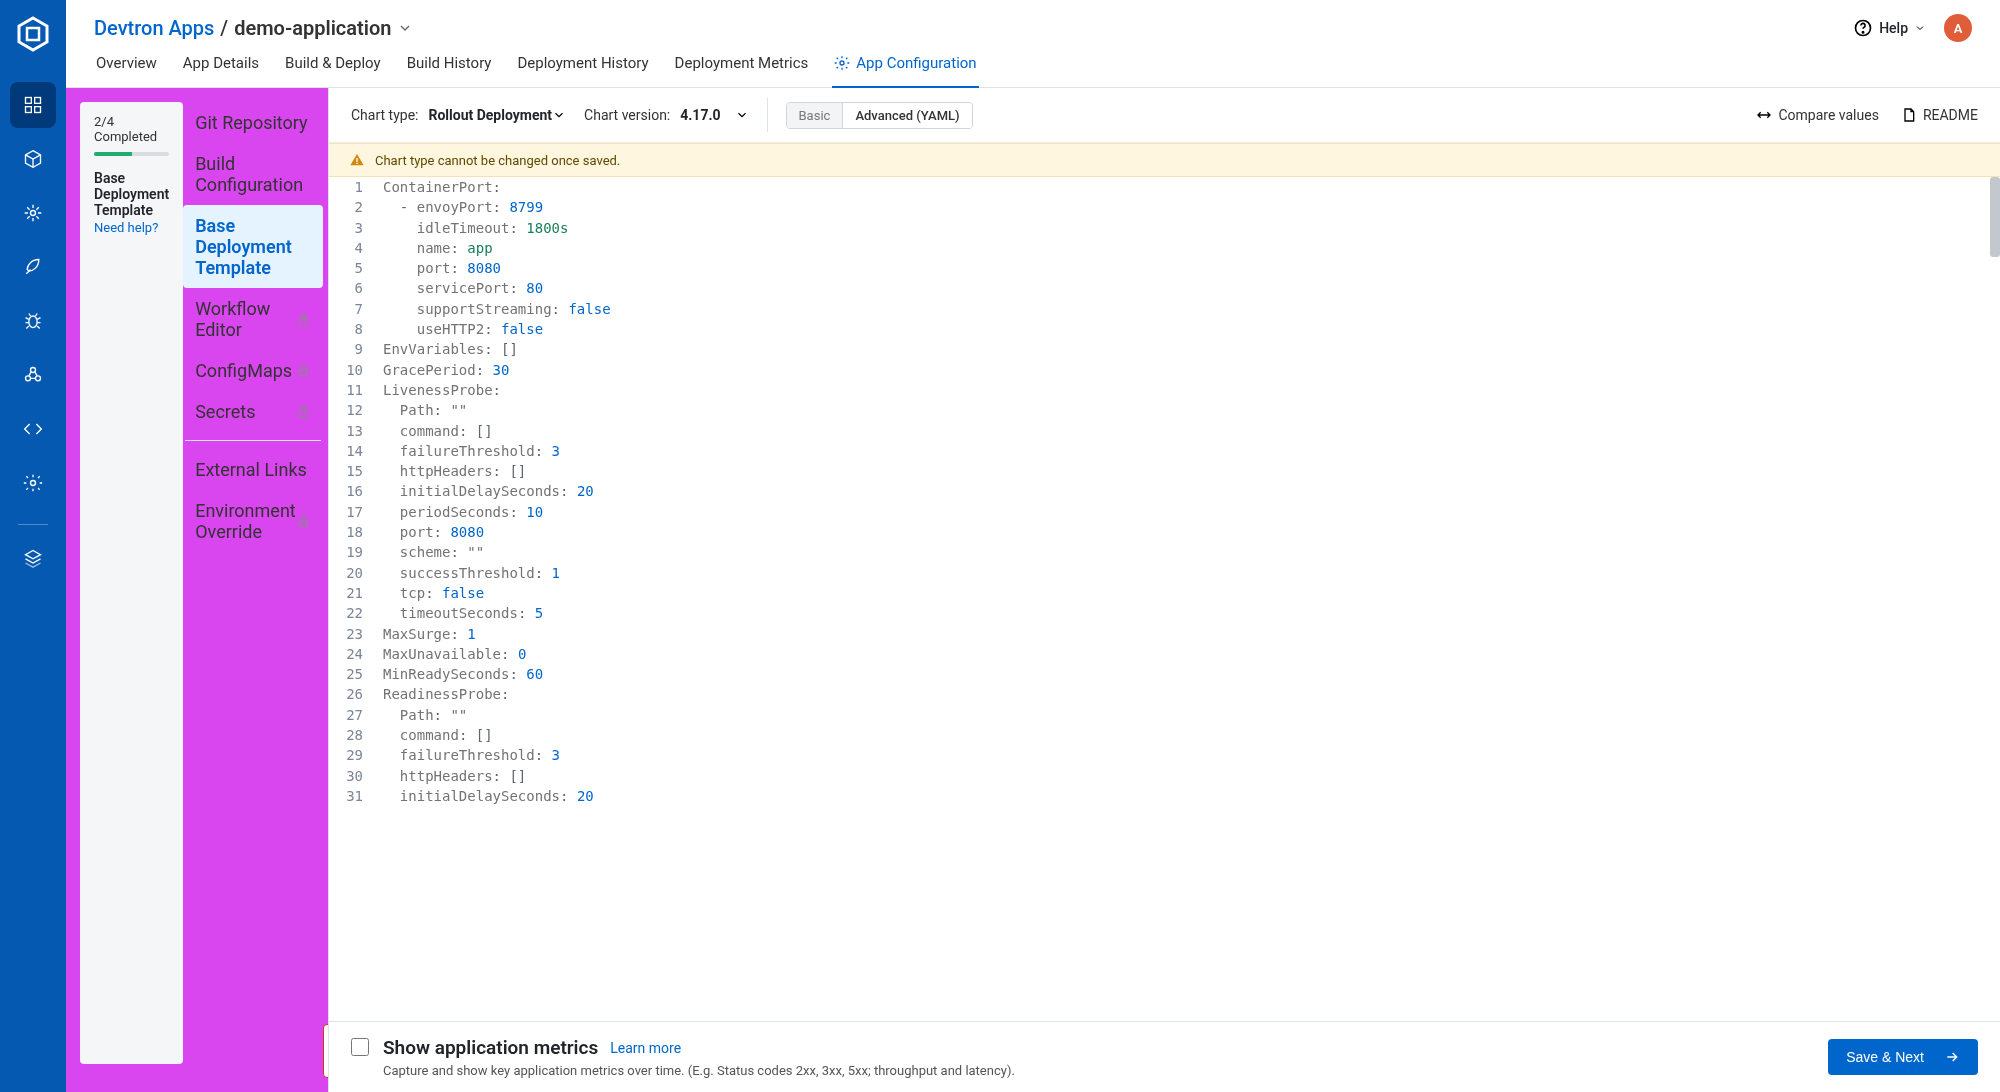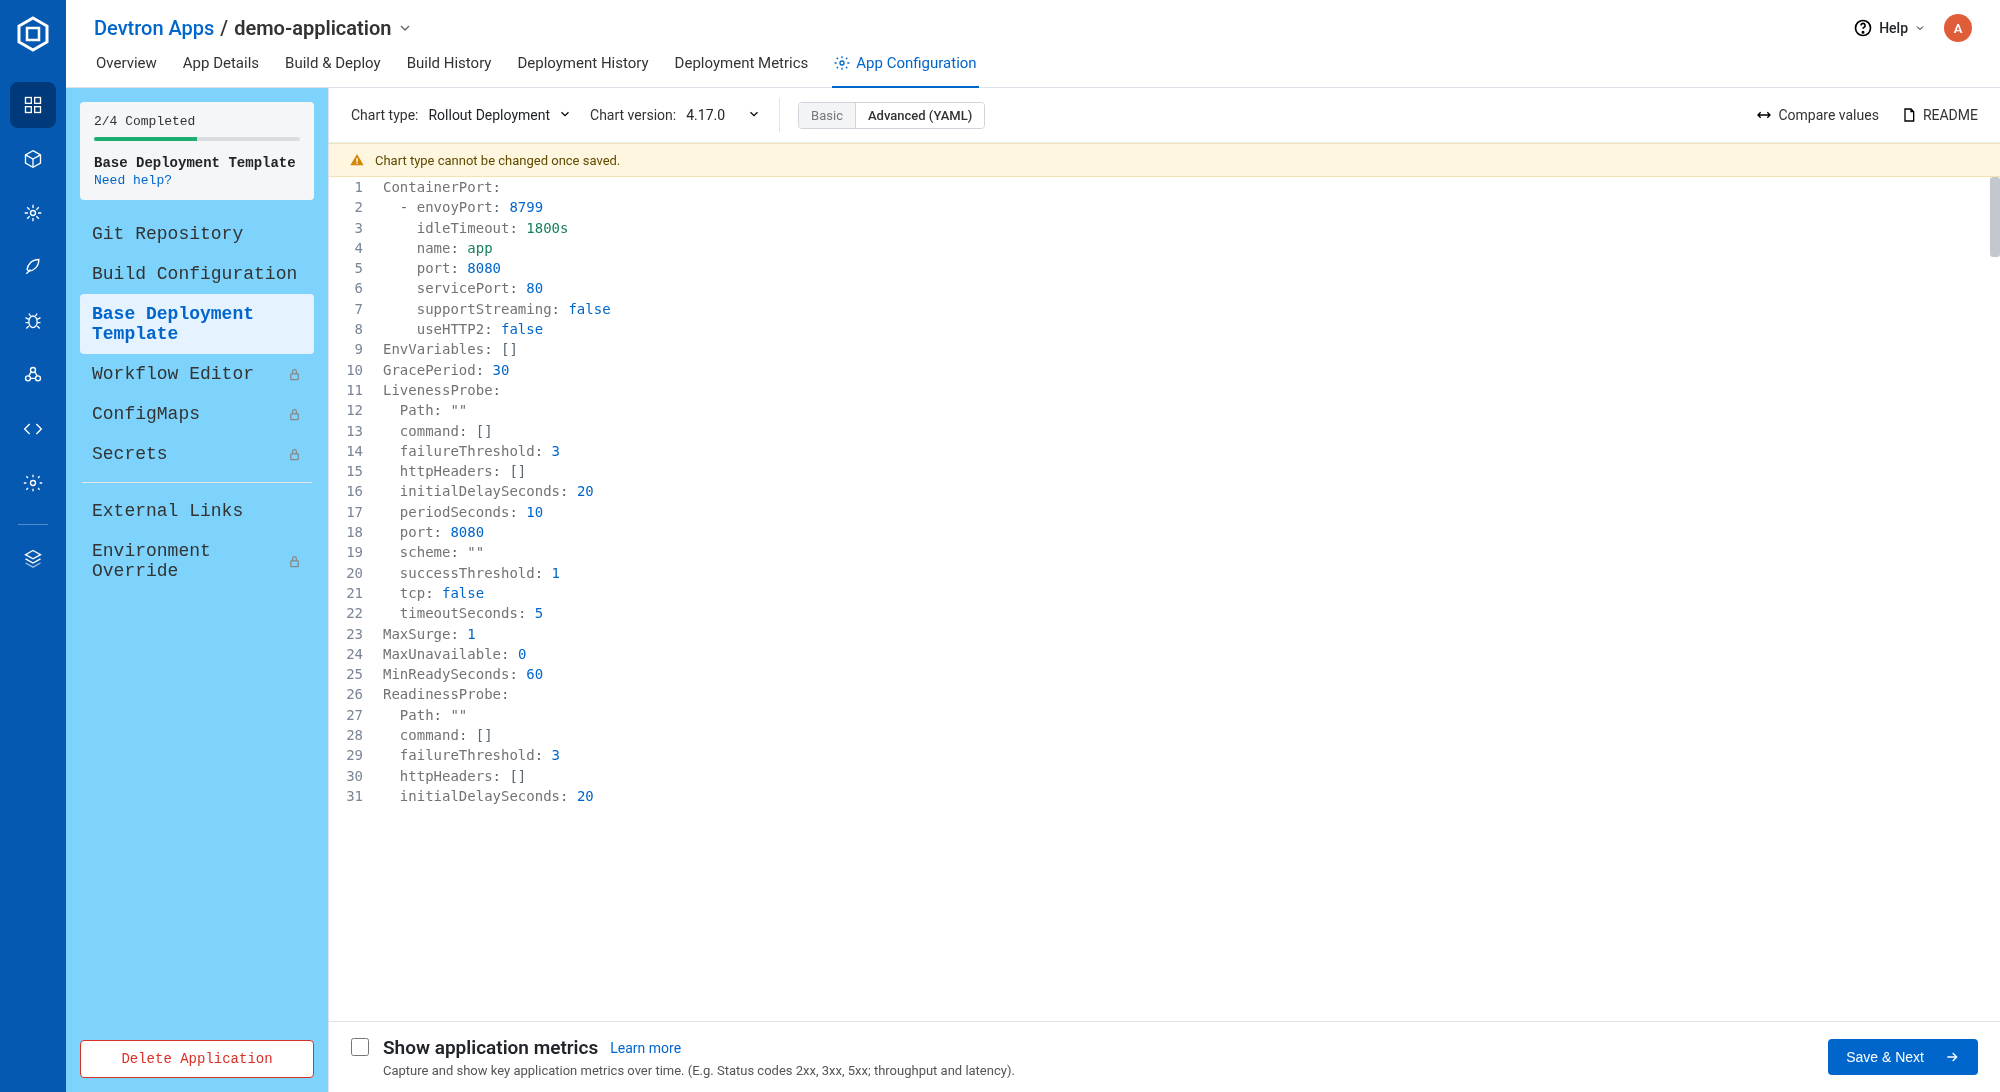--- a/index.html
+++ b/index.html
@@ -56,26 +56,25 @@
 .tabs { display: flex; gap: 22px; }
 .tab { padding: 0 2px 14px 2px; font-size: 15px; color: #333; cursor: pointer; display: flex; align-items: center; gap: 6px; border-bottom: 2px solid transparent; margin-bottom: -1px; }
 .tab.active { color: #0066cc; border-bottom-color: #0066cc; font-weight: 400; }
 .tab.active svg { stroke: #0066cc; }
 
 
 .body { flex: 1; display: flex; min-height: 0; }
 
 .config-nav {
   width: 262px;
-  background: #7dd3fc;
+  background: #d946ef;
   padding: 14px;
   display: flex;
-  flex-direction: column;
+  flex-direction: row;
   flex-shrink: 0;
-  font-family: Liberation Mono, monospace;
 }
 .progress-card {
   background: #f5f6f8;
   border-radius: 4px;
   padding: 12px 14px;
   margin-bottom: 14px;
 }
 .progress-label { font-size: 13px; color: #333; margin-bottom: 8px; }
 .progress-bar { height: 4px; background: #d9dde2; border-radius: 2px; overflow: hidden; margin-bottom: 14px; }
 .progress-fill { height: 100%; background: #1dad70; width: 50%; }
@@ -111,21 +110,21 @@
 
 .editor-wrap { flex: 1; border-left: 1px solid #dde3e8; display: flex; flex-direction: column; min-width: 0; }
 
 .editor-toolbar {
   display: flex; align-items: center; justify-content: space-between;
   padding: 10px 22px; border-bottom: 1px solid #eceff2;
 }
 .tb-left { display: flex; align-items: center; gap: 18px; }
 .tb-pair { display: flex; align-items: center; gap: 10px; font-size: 14px; }
 .tb-pair .lbl { color: #333; }
-.tb-pair .val { font-weight: 400; display: flex; align-items: flex-start; gap: 8px; cursor: pointer; }
+.tb-pair .val { font-weight: 700; display: flex; align-items: center; gap: 0; cursor: pointer; }
 .tb-sep { width: 1px; height: 34px; background: #dde3e8; }
 
 .toggle {
   display: inline-flex; border: 1px solid #cfd5db; border-radius: 4px; overflow: hidden;
   font-size: 13px;
 }
 .toggle-opt { padding: 5px 12px; background: #fff; cursor: pointer; color: #333; }
 .toggle-opt:first-child { border-right: 1px solid #cfd5db; background: #f2f4f6; color: #777;}
 .toggle-opt.sel { background: #fff; font-weight: 500; }
 

